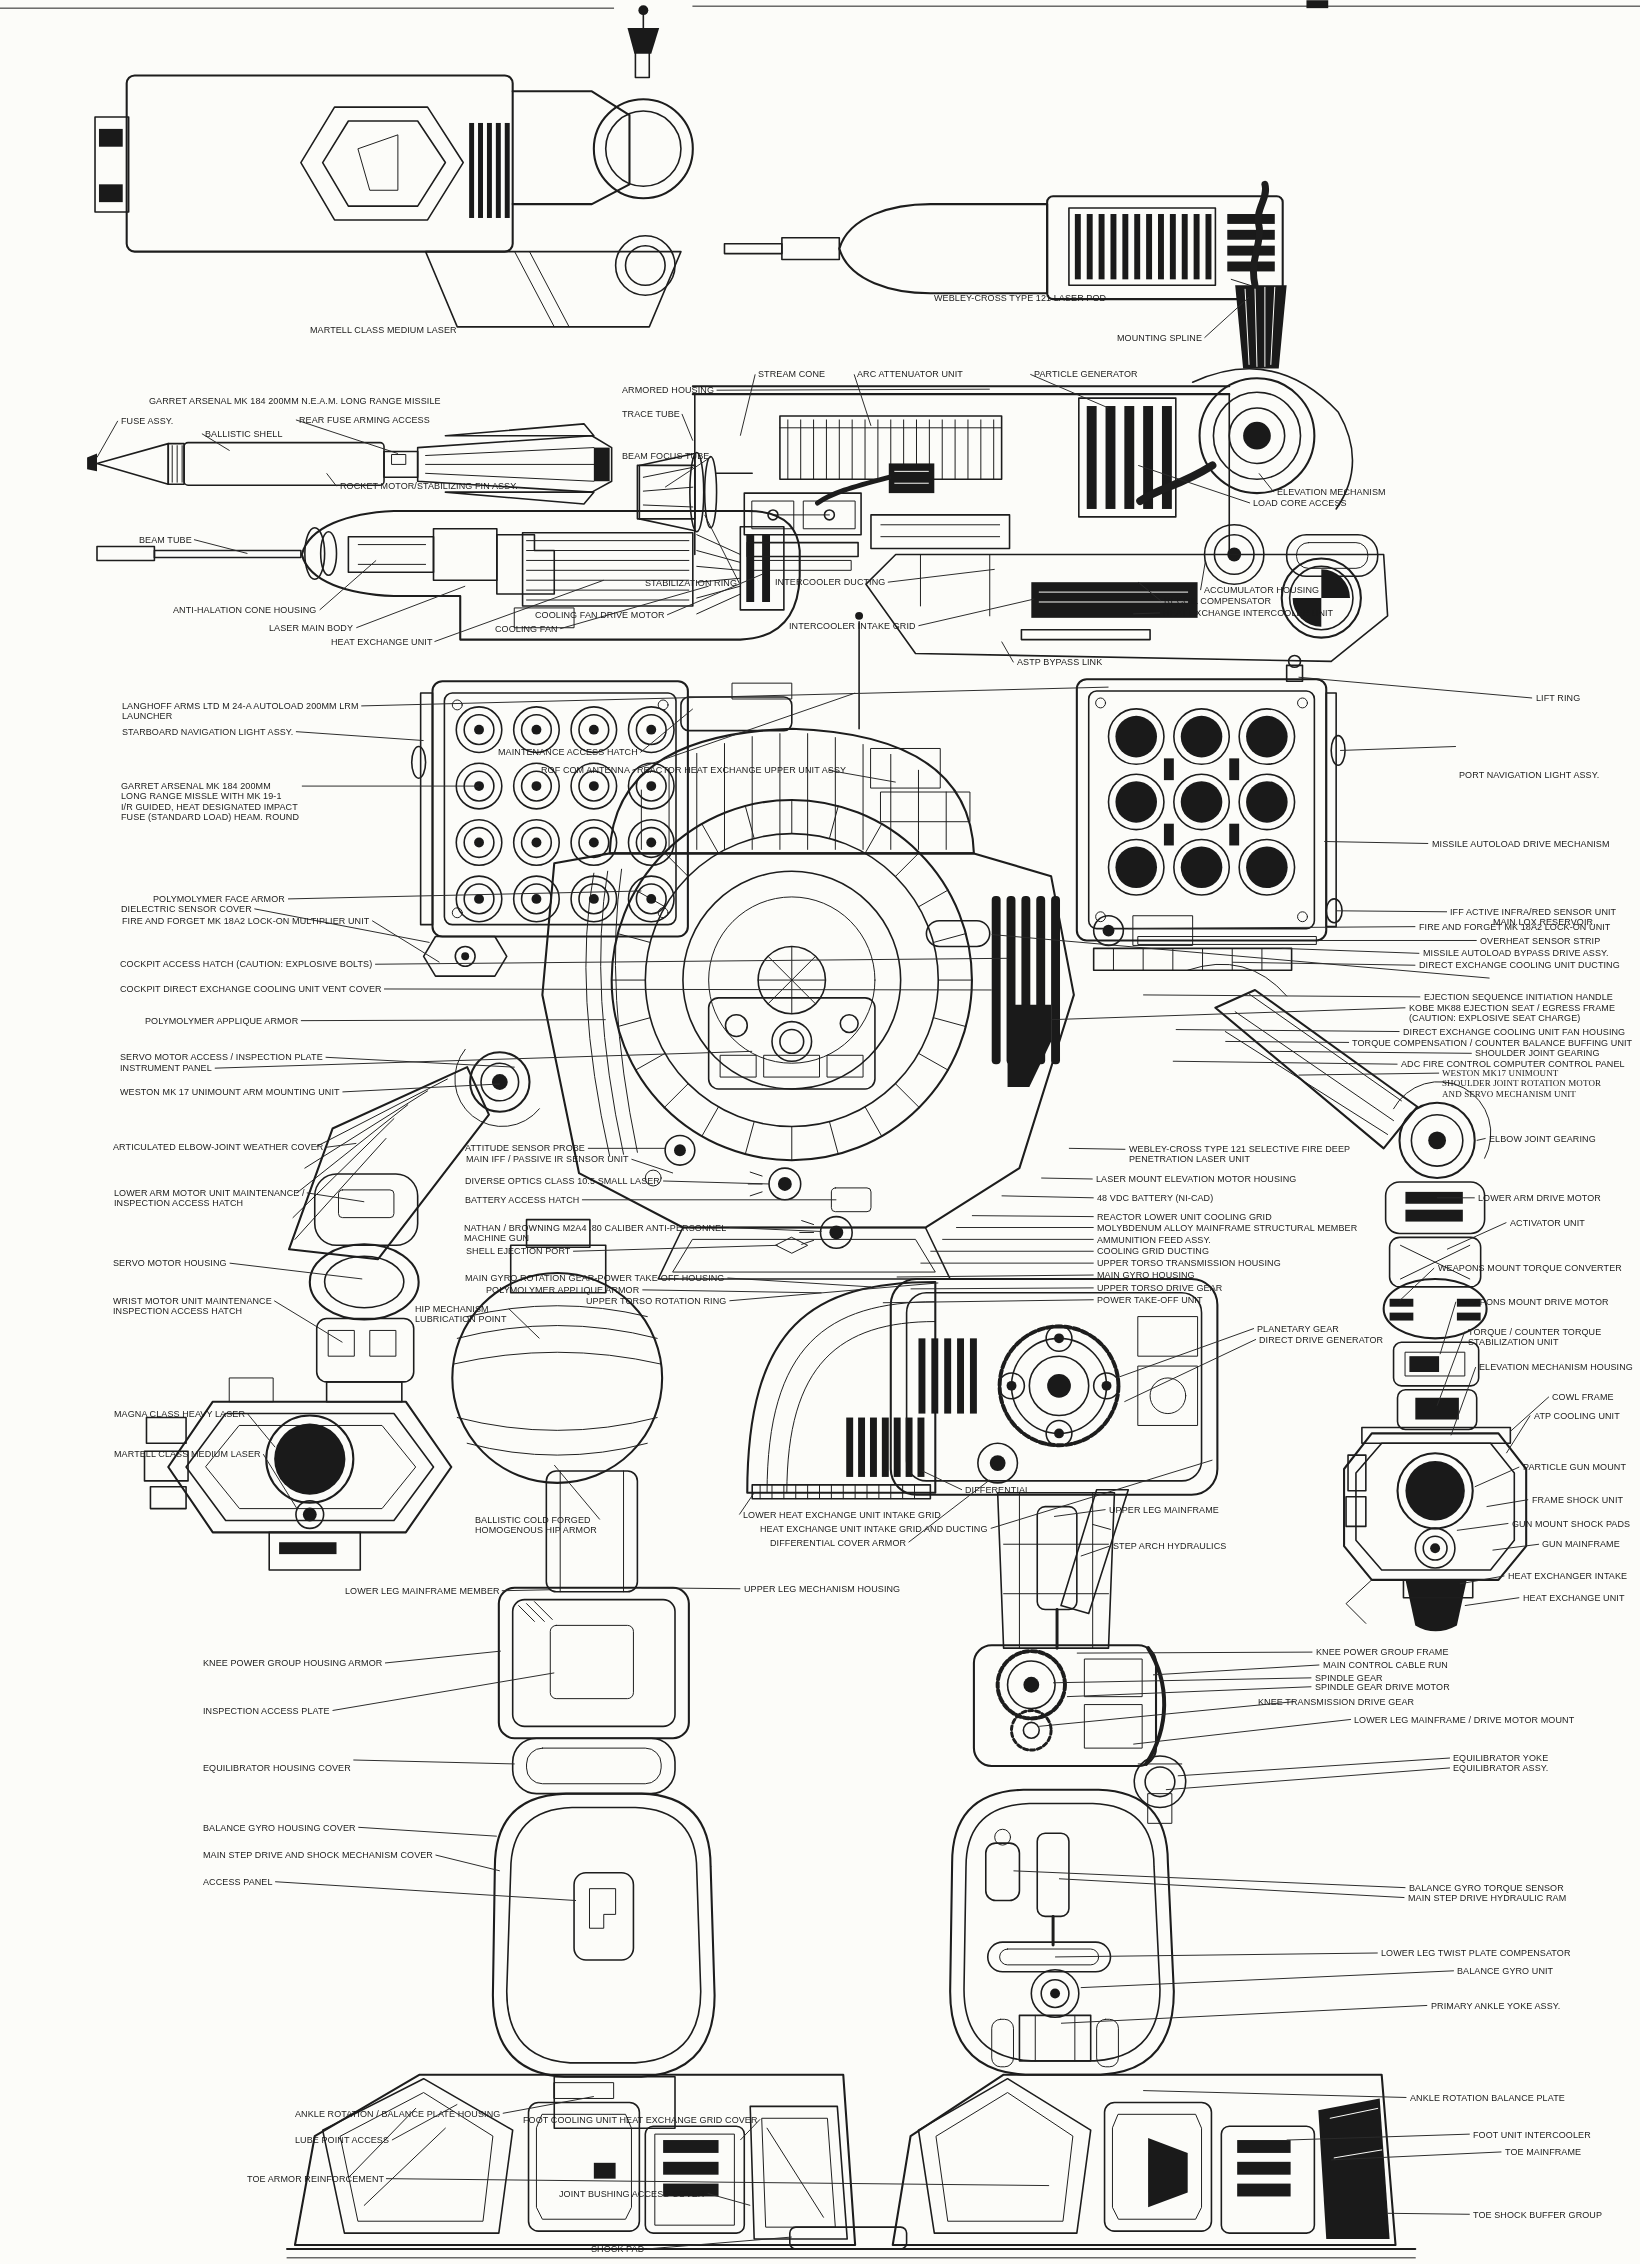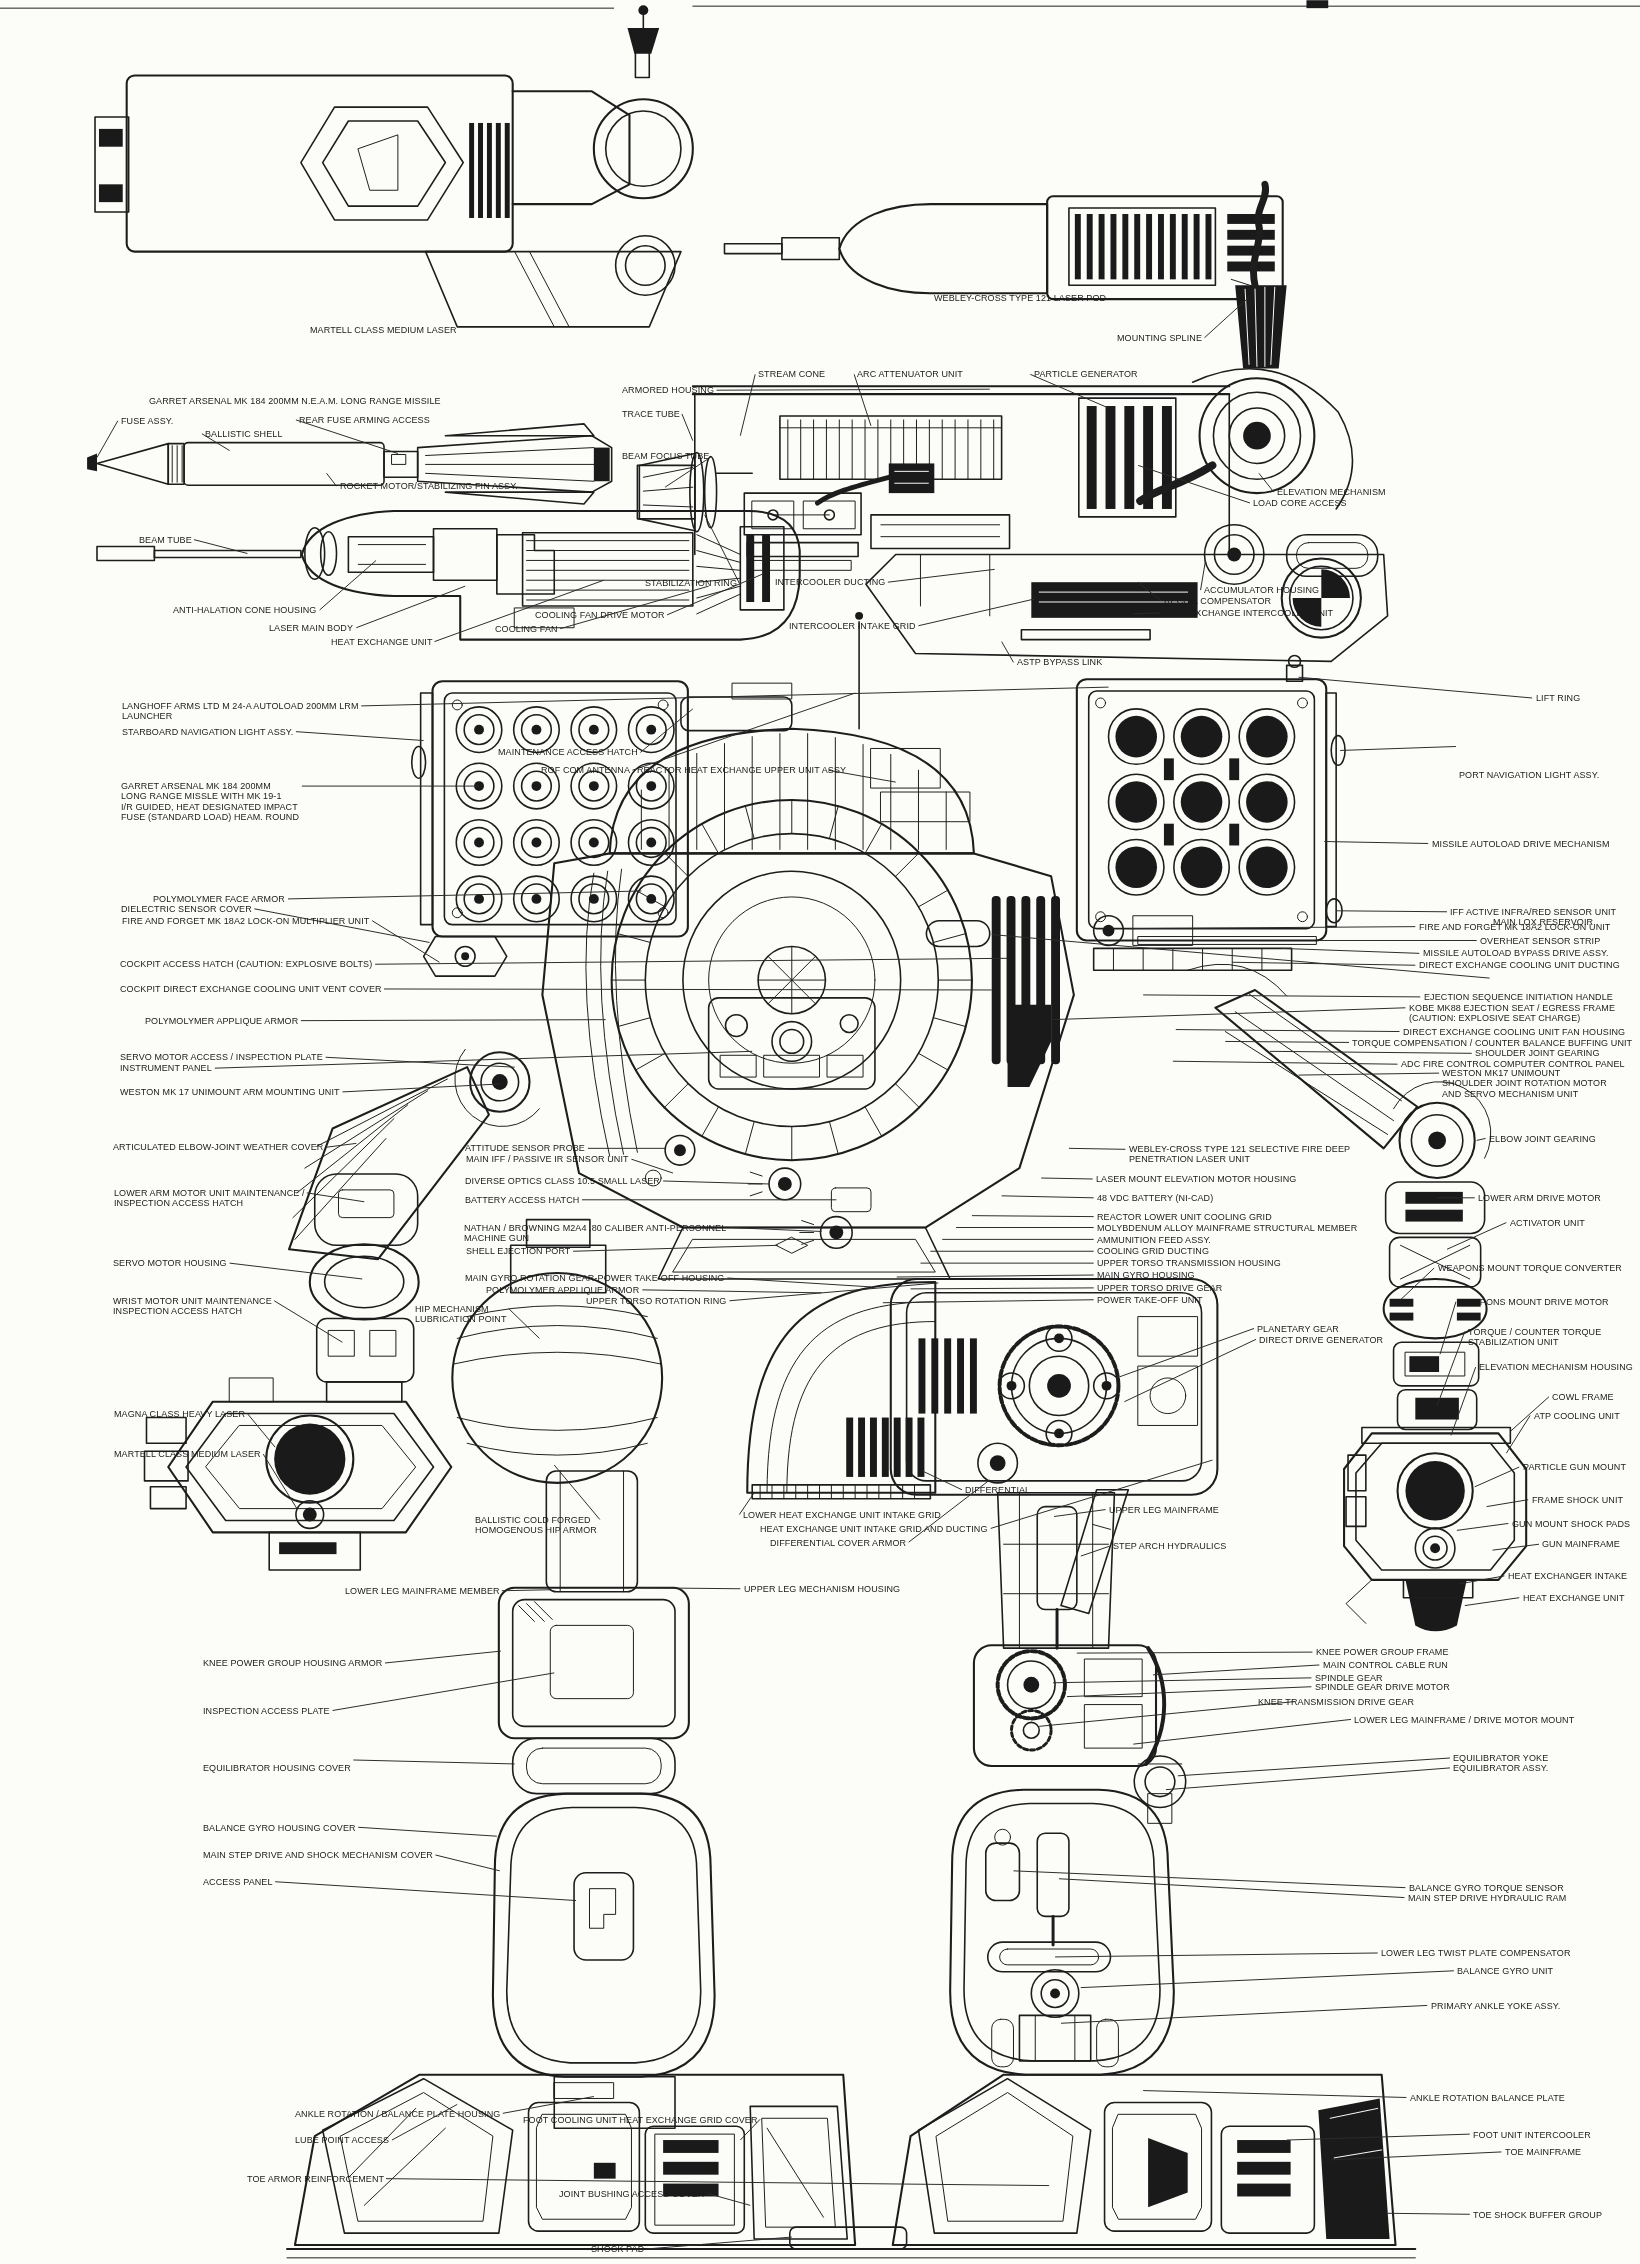--- a/index.html
+++ b/index.html
@@ -774,21 +774,21 @@
       <div class="callout" style="left: 1423px; top: 948px;">MISSILE AUTOLOAD BYPASS DRIVE ASSY.</div>
       <div class="callout" style="left: 1419px; top: 960px;">DIRECT EXCHANGE COOLING UNIT DUCTING</div>
       <div class="callout" style="left: 1493px; top: 917px;">MAIN LOX RESERVOIR</div>
       <div class="callout" style="left: 1424px; top: 992px;">EJECTION SEQUENCE INITIATION HANDLE</div>
       <div class="callout" style="left: 1409px; top: 1003px;">KOBE MK88 EJECTION SEAT / EGRESS FRAME
 (CAUTION: EXPLOSIVE SEAT CHARGE)</div>
       <div class="callout" style="left: 1403px; top: 1027px;">DIRECT EXCHANGE COOLING UNIT FAN HOUSING</div>
       <div class="callout" style="left: 1352px; top: 1038px;">TORQUE COMPENSATION / COUNTER BALANCE BUFFING UNIT</div>
       <div class="callout" style="left: 1475px; top: 1048px;">SHOULDER JOINT GEARING</div>
       <div class="callout" style="left: 1401px; top: 1059px;">ADC FIRE CONTROL COMPUTER CONTROL PANEL</div>
-      <div class="callout" style="left: 1442px; top: 1068px;">WESTON MK17 UNIMOUNT
+      <div class="callout" style="left: 1442px; top: 1068px; font-family: Liberation Serif, serif;">WESTON MK17 UNIMOUNT
 SHOULDER JOINT ROTATION MOTOR
 AND SERVO MECHANISM UNIT</div>
       <div class="callout" style="left: 1489px; top: 1134px;">ELBOW JOINT GEARING</div>
       <div class="callout" style="left: 1478px; top: 1193px;">LOWER ARM DRIVE MOTOR</div>
       <div class="callout" style="left: 1510px; top: 1218px;">ACTIVATOR UNIT</div>
       <div class="callout" style="left: 1438px; top: 1263px;">WEAPONS MOUNT TORQUE CONVERTER</div>
       <div class="callout" style="left: 1459px; top: 1297px;">WEAPONS MOUNT DRIVE MOTOR</div>
       <div class="callout" style="left: 1468px; top: 1327px;">TORQUE / COUNTER TORQUE
 STABILIZATION UNIT</div>
       <div class="callout" style="left: 1479px; top: 1362px;">ELEVATION MECHANISM HOUSING</div>

